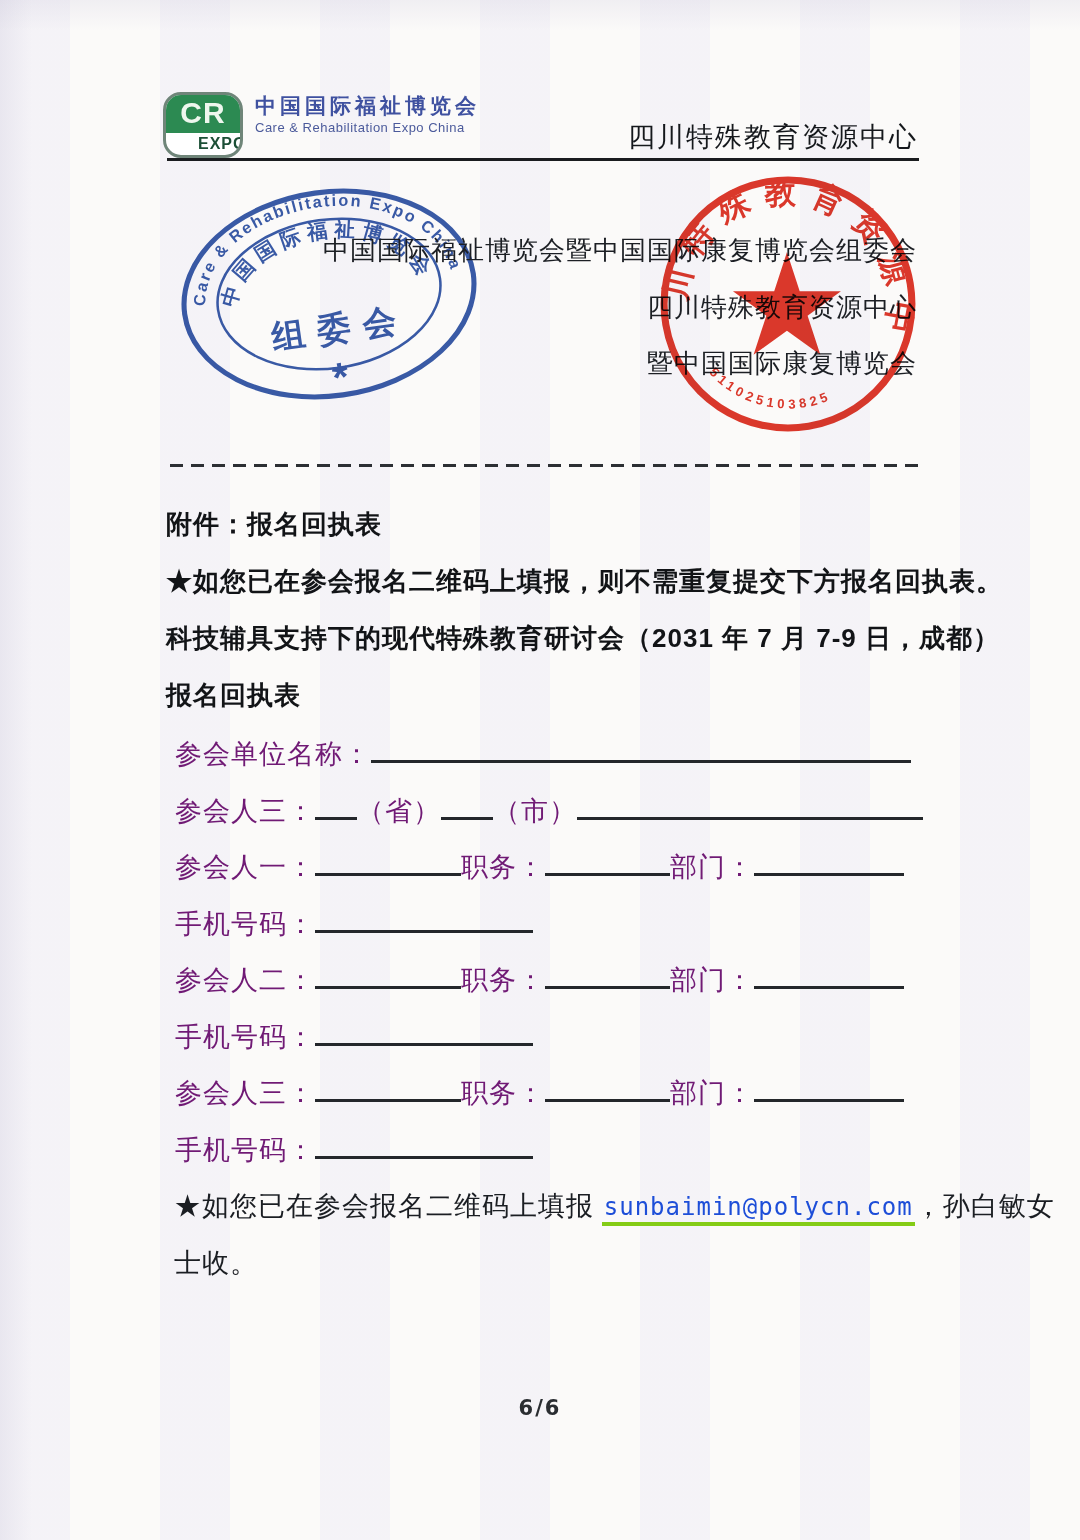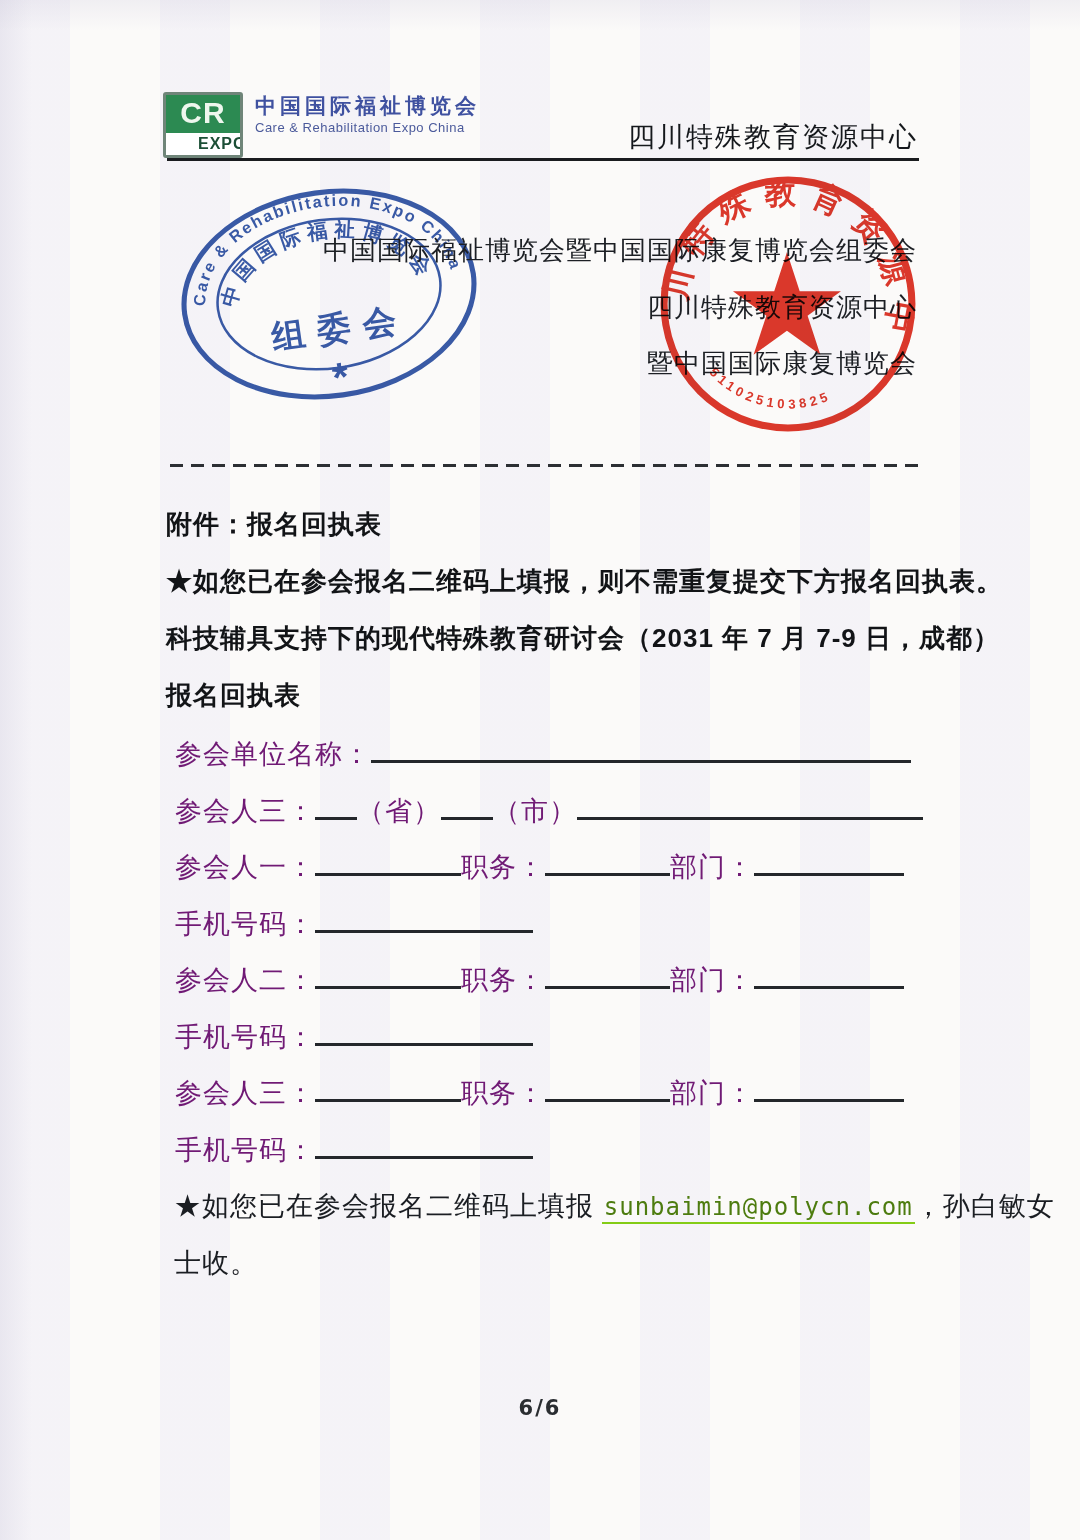--- a/index.html
+++ b/index.html
@@ -11,21 +11,21 @@
       linear-gradient(90deg, rgba(190,186,210,.22), rgba(255,255,255,0) 3%),
       linear-gradient(180deg, rgba(190,186,210,.18), rgba(255,255,255,0) 2%),
       repeating-linear-gradient(90deg, rgba(228,225,242,.28) 0 70px, rgba(255,255,255,0) 70px 160px),
       #fbfaf9;
     position:relative; overflow:hidden;
   }
   .abs { position:absolute; }
 
   
   .logo { left:163px; top:92px; display:flex; gap:12px; align-items:flex-start; }
-  .badge { width:80px; height:66px; border:3px solid #6f8579; border-radius:3px; overflow:hidden; background:#fff; }
+  .badge { width:80px; height:66px; border:3px solid #6f8579; border-radius:18px; overflow:hidden; background:#fff; }
   .badge-cr { background:#2c8a52; color:#eef7ee; font:700 30px/36px "Liberation Sans",sans-serif; text-align:center; height:38px; letter-spacing:1px; }
   .badge-expo { color:#1c4f36; font:700 16px/22px "Liberation Sans",sans-serif; text-align:center; letter-spacing:1px;margin-left:32px; }
   .logo-cn { font:700 21px/27px "Liberation Sans",sans-serif; color:#3f51a0; letter-spacing:4px; }
   .logo-en { font:400 13px/18px "Liberation Sans",sans-serif; color:#4b5a9b; letter-spacing:.5px; }
   .header-title { top:120px; right:162px; font:400 27px/34px "Liberation Serif",serif; color:#15181c; letter-spacing:2px; }
   .header-rule { left:167px; top:158px; width:752px; height:3px; background:#1a1c1f; }
 
   
   .stamp { mix-blend-mode:multiply; opacity:.93; }
   .stamp-blue { left:176px; top:186px; transform:rotate(-8deg); }
@@ -39,22 +39,22 @@
 
   
   .h-bold { left:166px; font:700 26px/34px "Liberation Sans",sans-serif; color:#121417; letter-spacing:1px; white-space:nowrap; }
 
   
   .row { left:175px; font:400 27px/36px "Liberation Serif",serif; color:#701a75; white-space:nowrap; letter-spacing:1px; }
   .fill { display:inline-block; border-bottom:3px solid #24272b; height:6px; }
 
   
   .note { left:174px; font:400 27px/36px "Liberation Serif",serif; color:#1b1e23; letter-spacing:1px; white-space:nowrap; }
-  .email { font-family:"DejaVu Sans Mono",monospace; font-size:24px; color:#4d7c0f;
-    text-decoration:none; border-bottom:2px solid #84cc16; padding:0 2px 1px 2px; }
+  .email { font-family:"DejaVu Sans Mono",monospace; font-size:24px; color:#1d4ed8;
+    text-decoration:none; border-bottom:4px solid #84cc16; padding:0 2px 1px 2px; }
 
   .page-num { left:0; top:1395px; width:1080px; text-align:center;
     font:700 21px/26px "DejaVu Sans",sans-serif; color:#2a2d31; letter-spacing:2px; }
 
   svg text { font-family:"Liberation Sans",sans-serif; }
 </style>
 </head>
 <body>
 
 <div>

